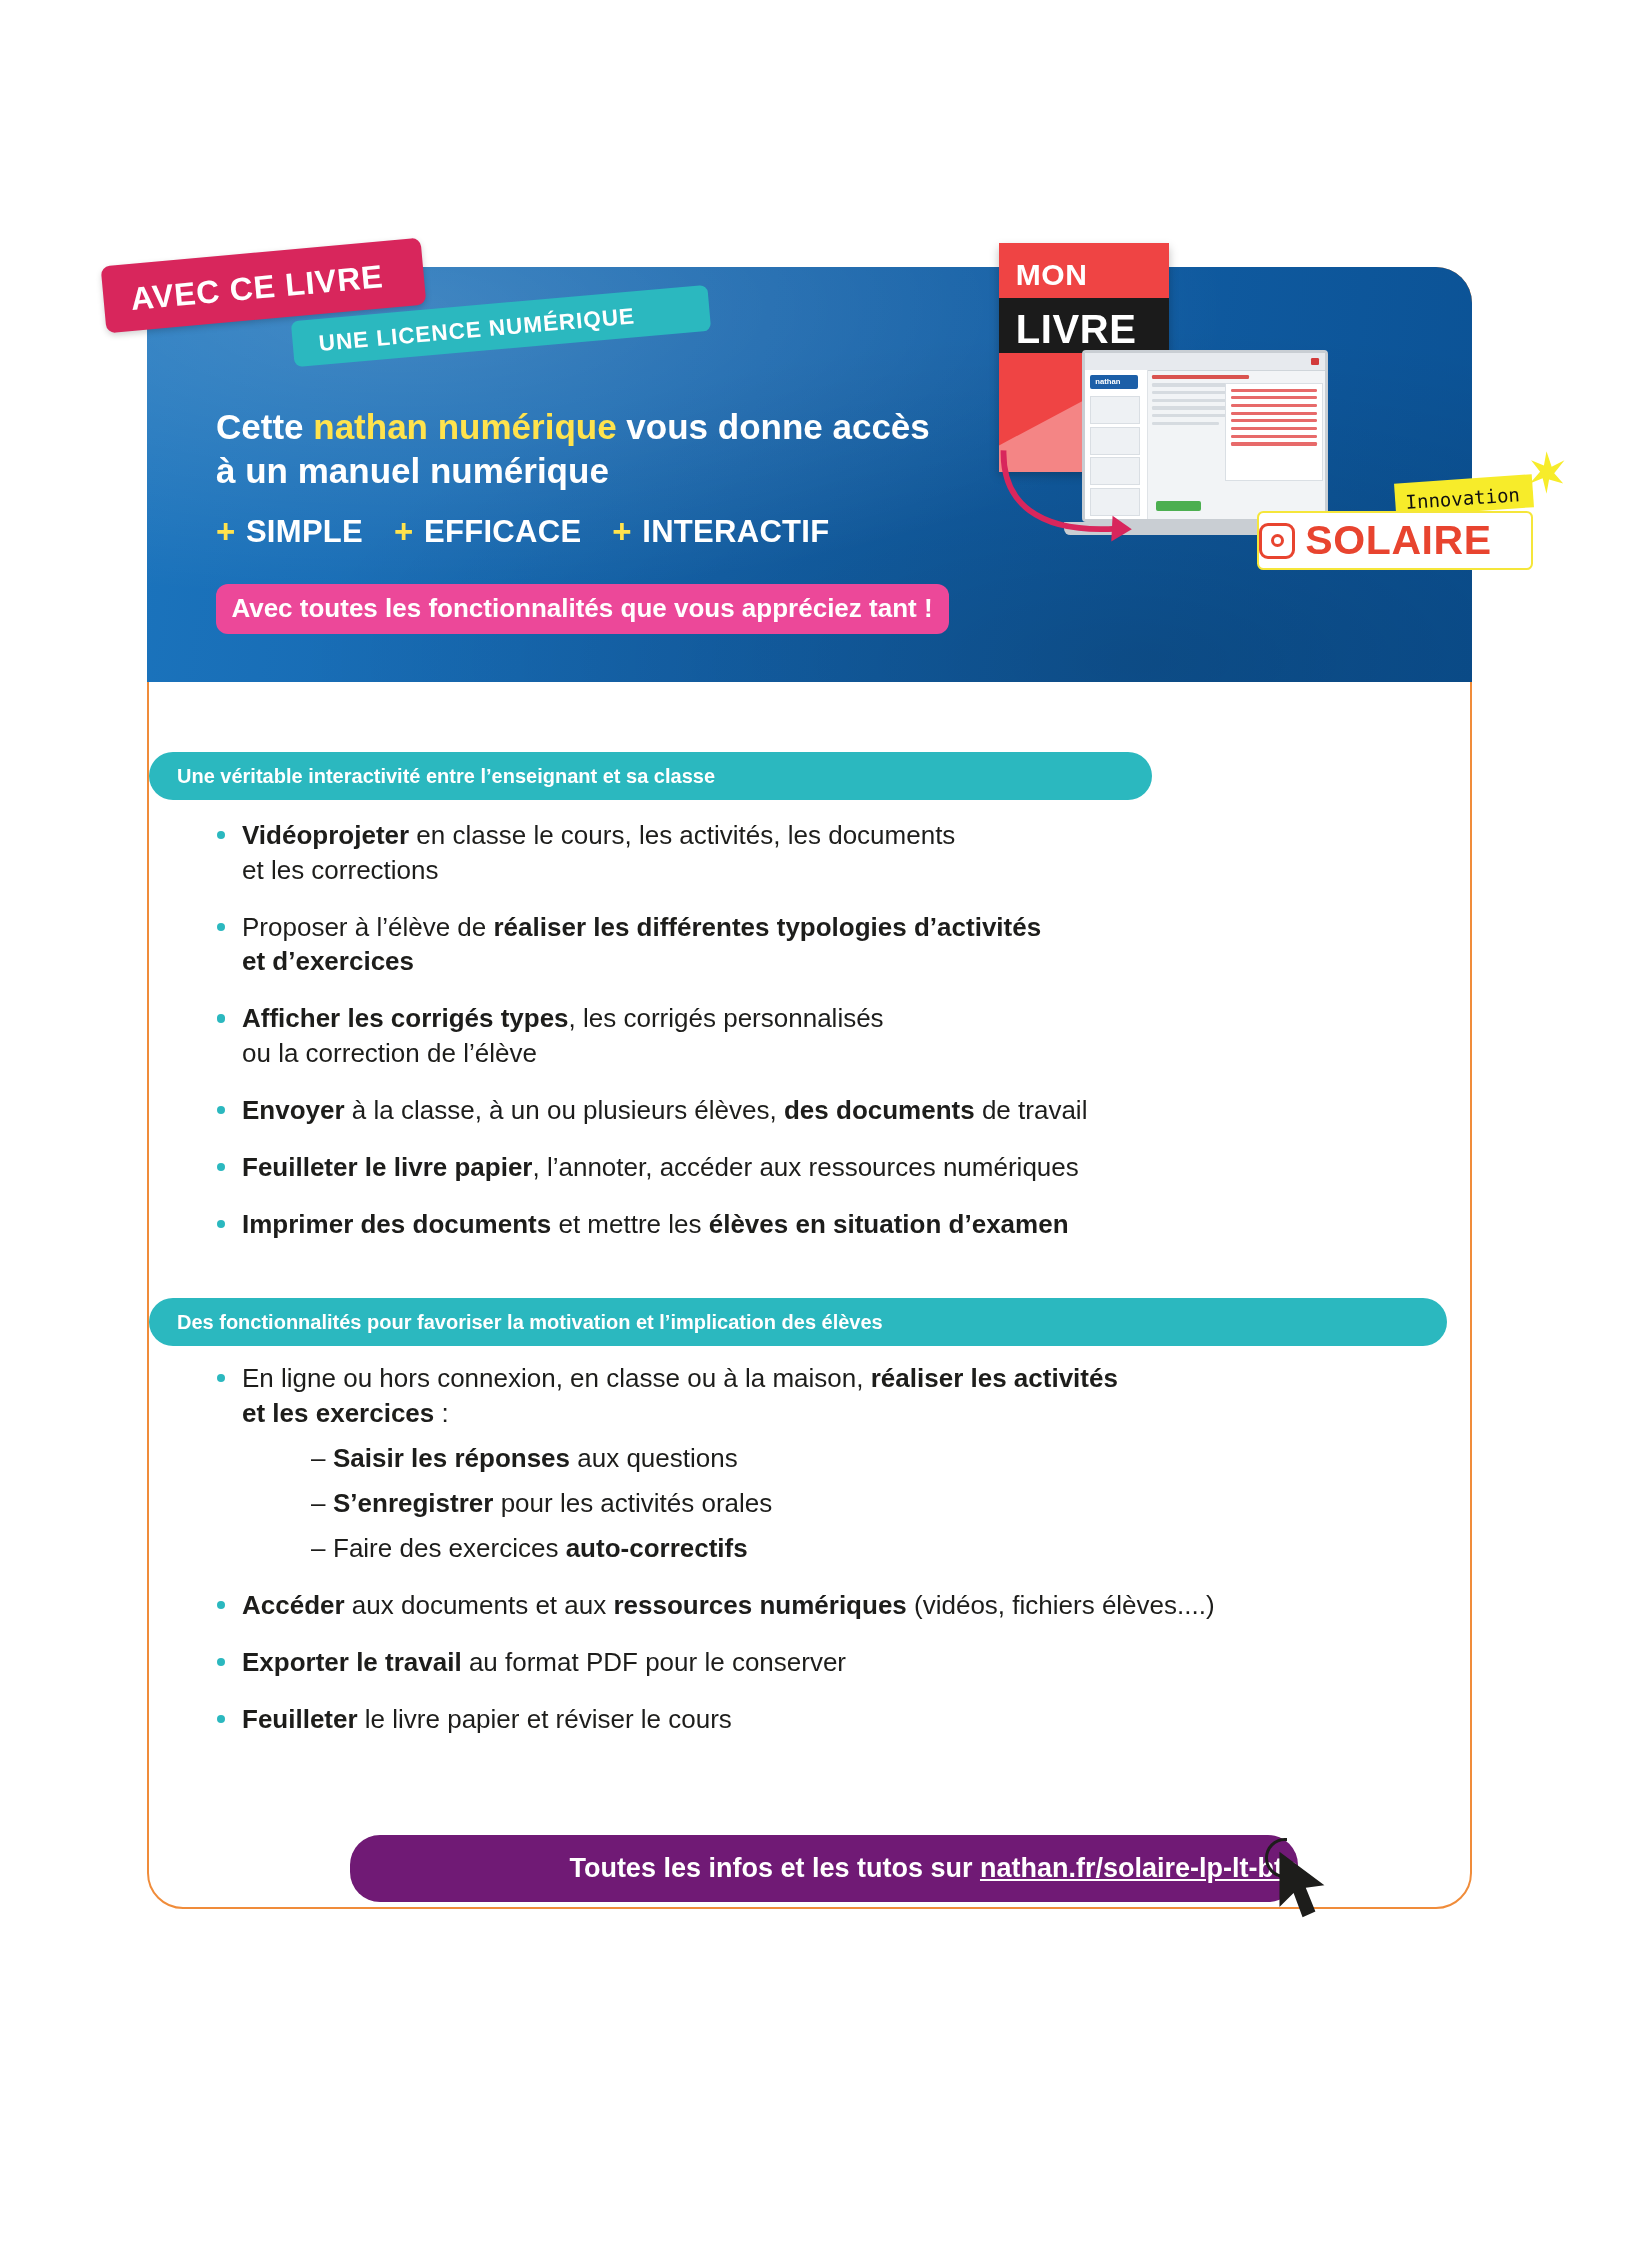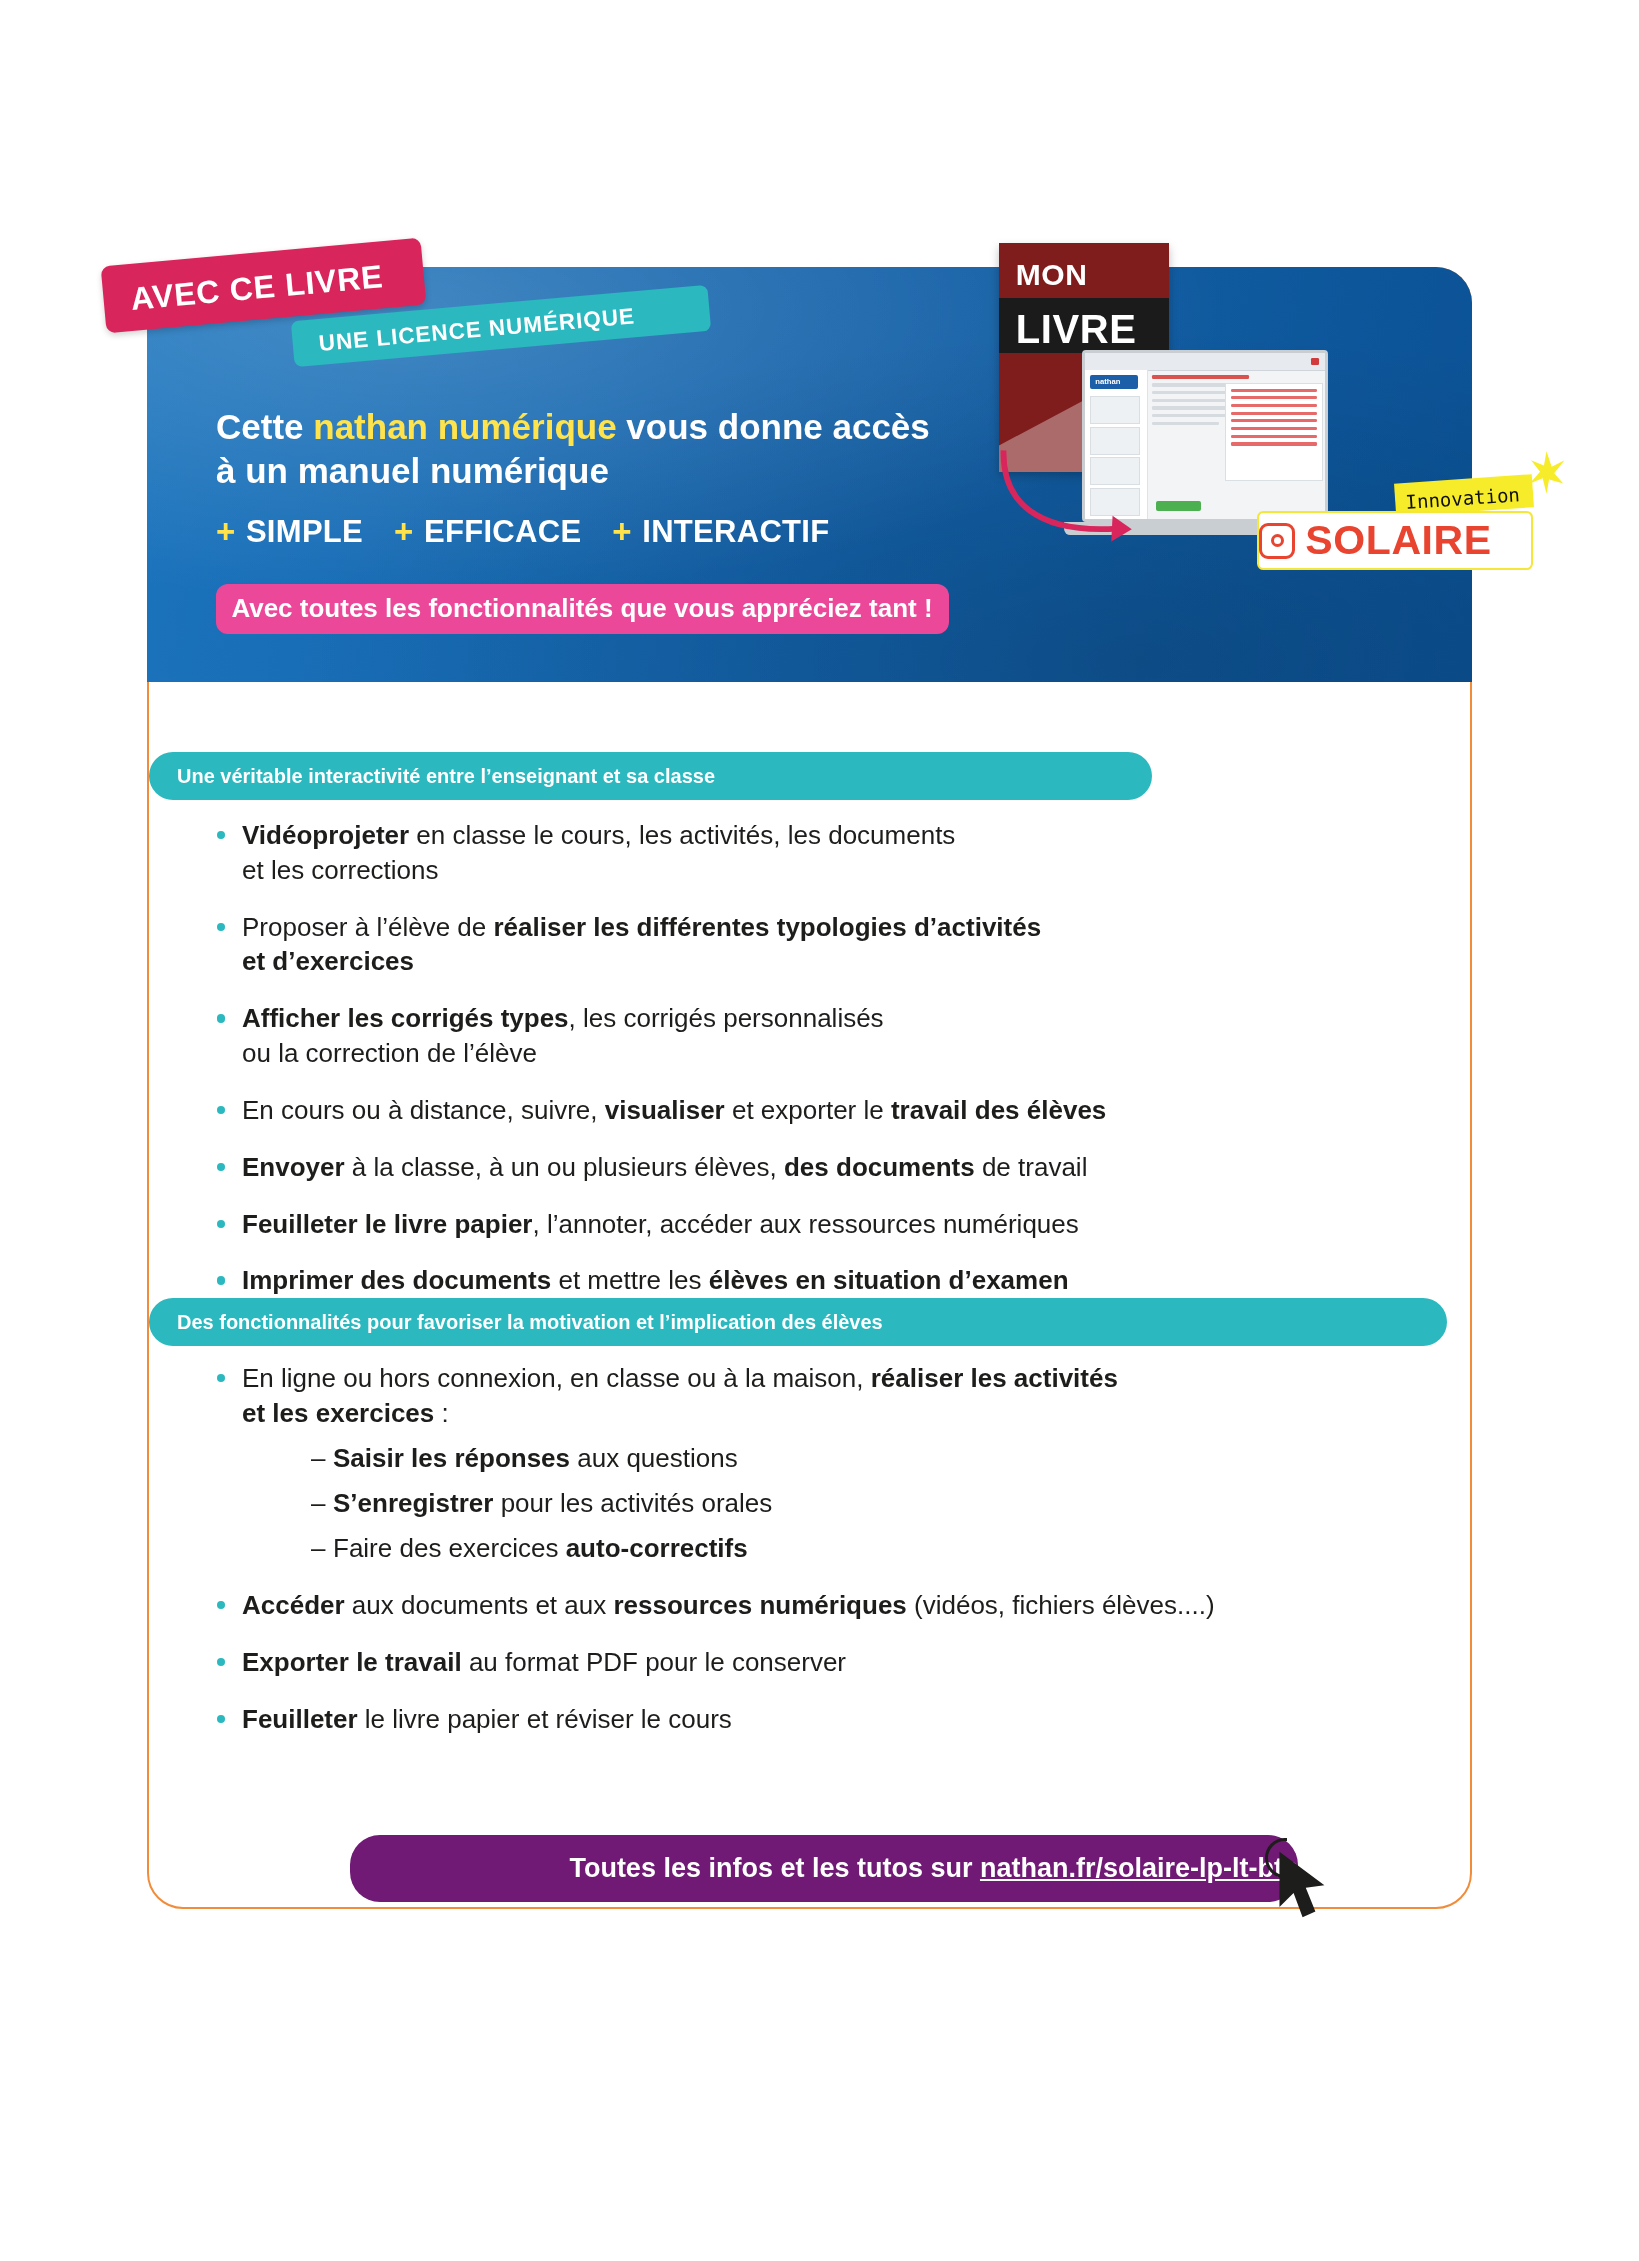--- a/index.html
+++ b/index.html
@@ -148,21 +148,21 @@
     white-space: nowrap;
   }
 
   
   .mon-livre {
     position: absolute;
     left: 999px;
     top: 243px;
     width: 170px;
     height: 229px;
-    background: #7f1d1d;
+    background: #ef4444;
     box-shadow: 0 3.9px 9px rgba(0,0,0,0.25);
     overflow: hidden;
   }
   .mon-livre .mon {
     position: absolute;
     left: 16.7px;
     top: 15.4px;
     color: #ffffff;
     font-size: 30px;
     font-weight: bold;
@@ -553,21 +553,20 @@
   <div class="name">SOLAIRE</div>
 </div>
 
 <div class="pill" id="pill1">
   <div class="txt">Une véritable interactivité entre l’enseignant et sa classe</div>
 </div>
 <div class="list" id="list1">
   <div class="li"><b>Vidéoprojeter</b> en classe le cours, les activités, les documents<br>et les corrections</div>
   <div class="li">Proposer à l’élève de <b>réaliser les différentes typologies d’activités<br>et d’exercices</b></div>
   <div class="li"><b>Afficher les corrigés types</b>, les corrigés personnalisés<br>ou la correction de l’élève</div>
-  <div class="li">En cours ou à distance, suivre, <b>visualiser</b> et exporter le <b>travail des élèves</b></div>
   <div class="li"><b>Envoyer</b> à la classe, à un ou plusieurs élèves, <b>des documents</b> de travail</div>
   <div class="li"><b>Feuilleter le livre papier</b>, l’annoter, accéder aux ressources numériques</div>
   <div class="li"><b>Imprimer des documents</b> et mettre les <b>élèves en situation d’examen</b></div>
 </div>
 
 <div class="pill" id="pill2">
   <div class="txt">Des fonctionnalités pour favoriser la motivation et l’implication des élèves</div>
 </div>
 <div class="list" id="list2">
   <div class="li">

